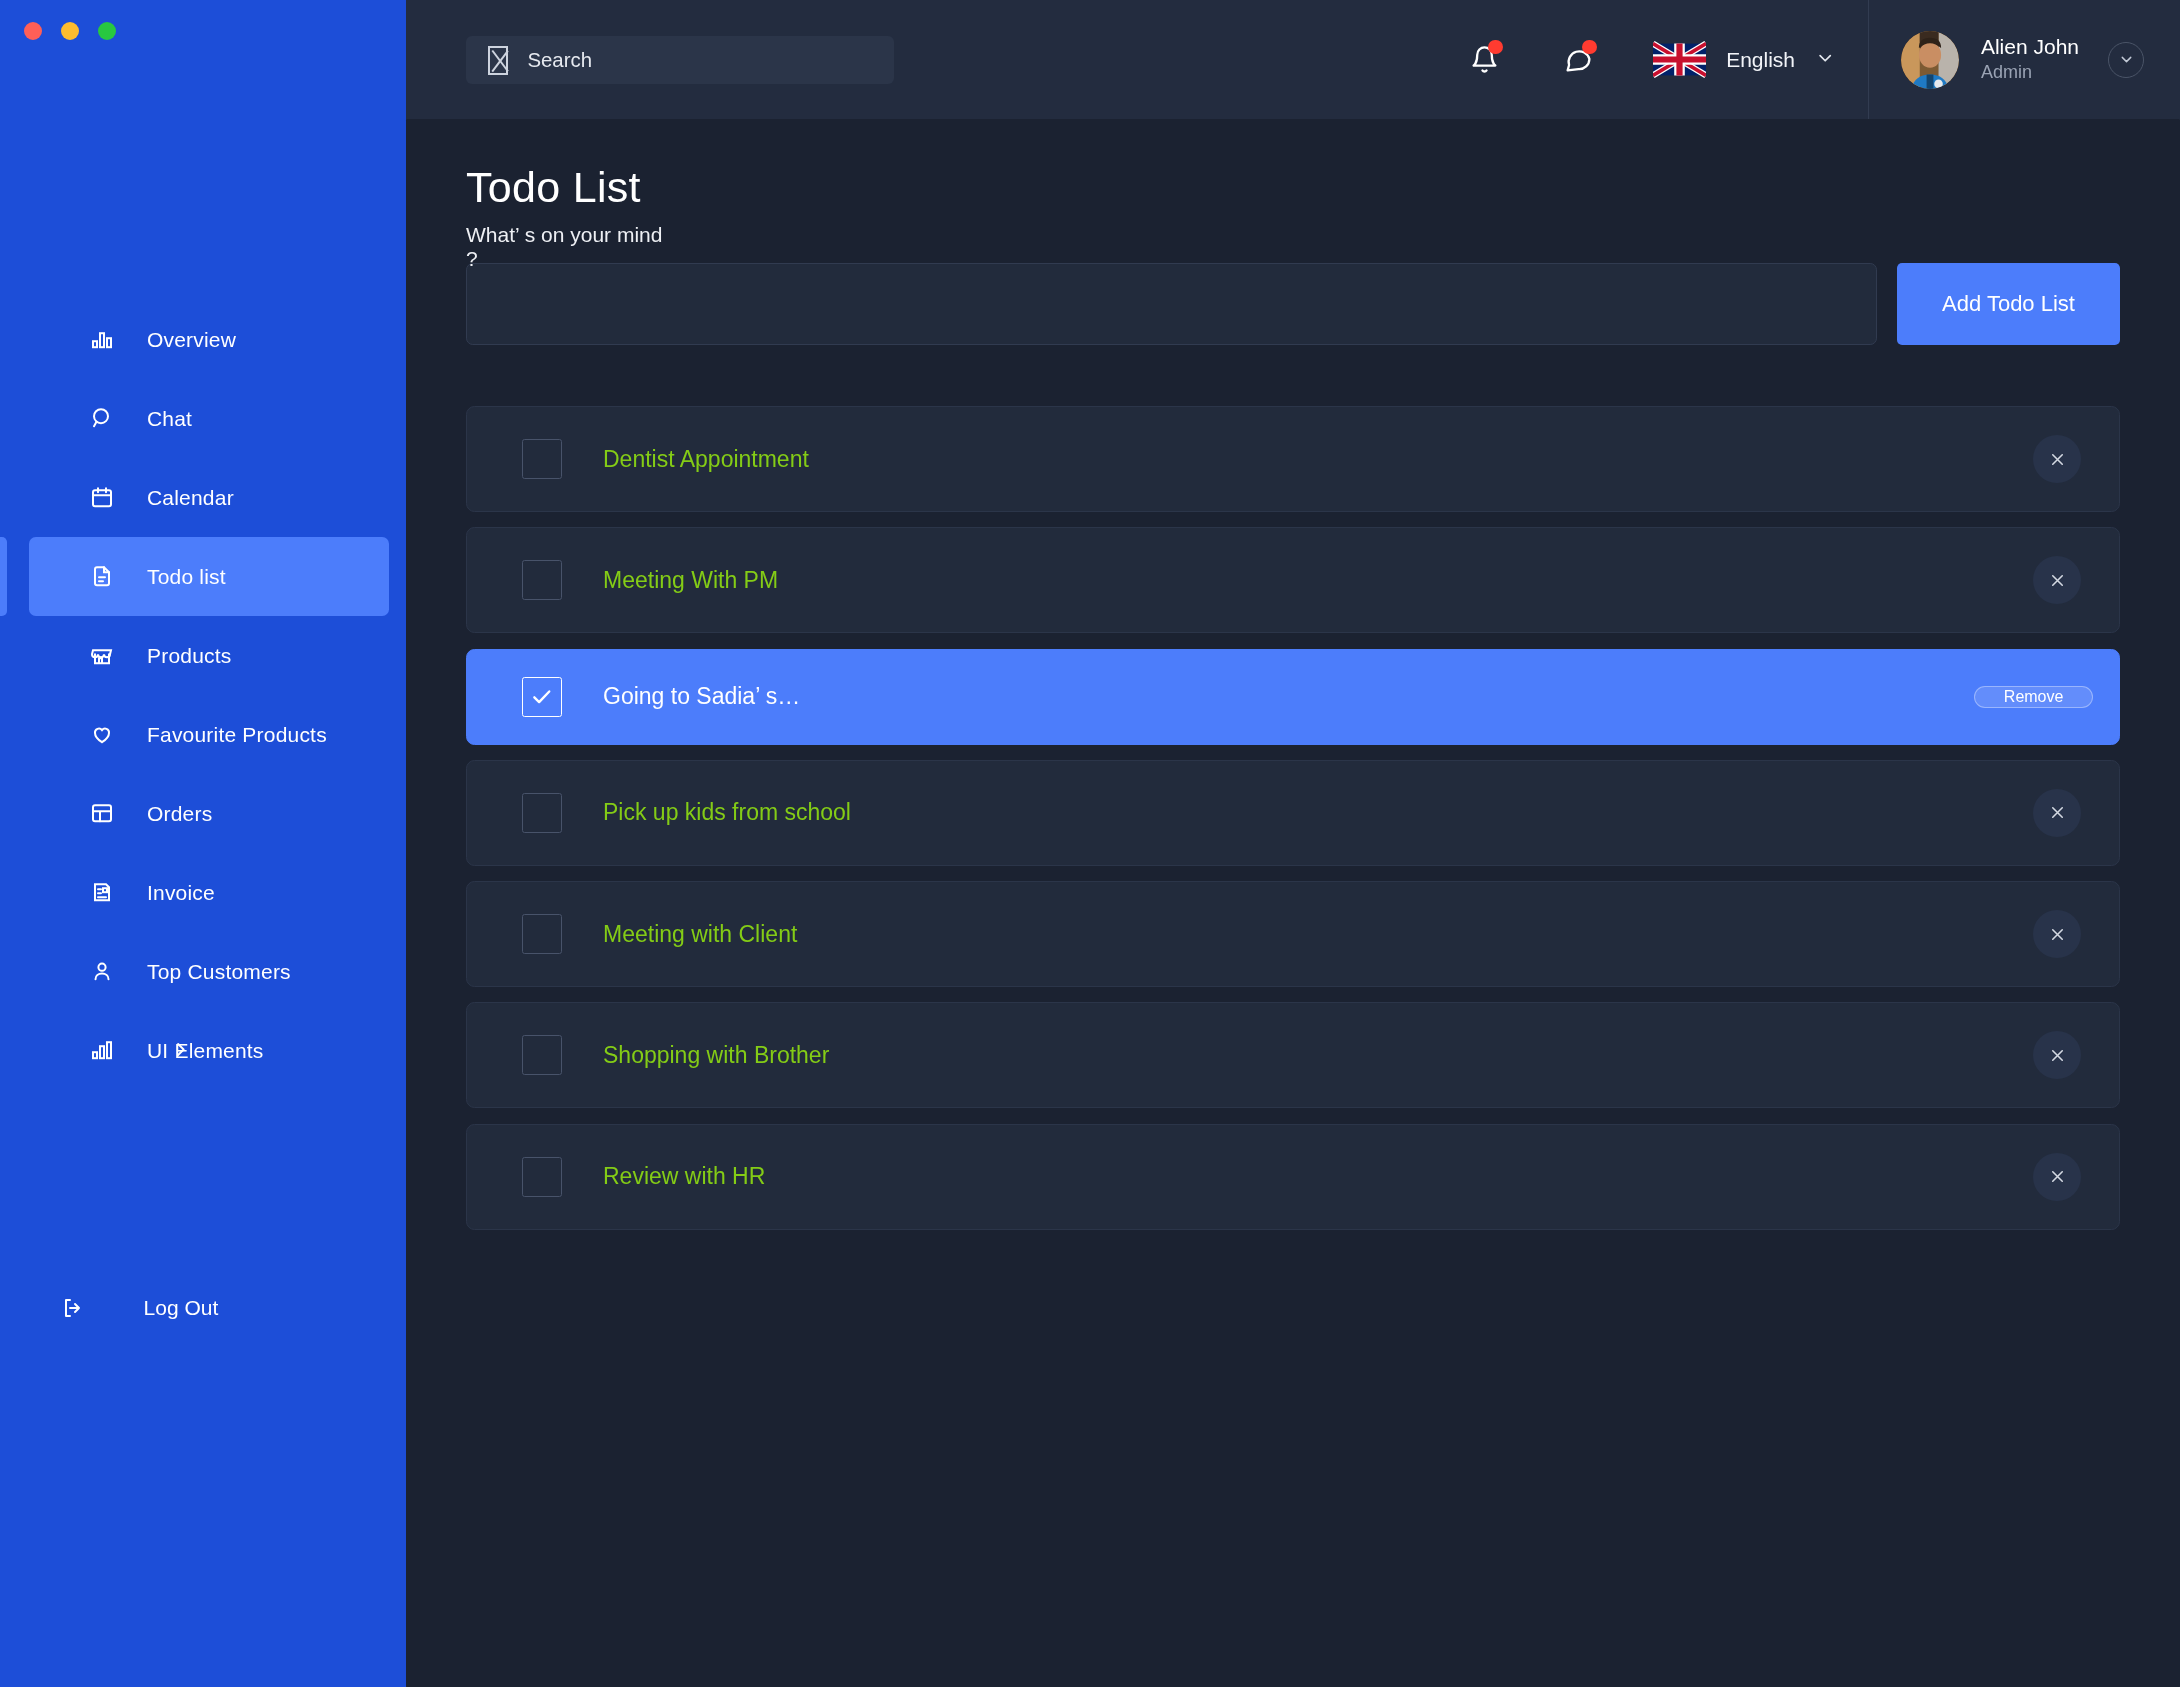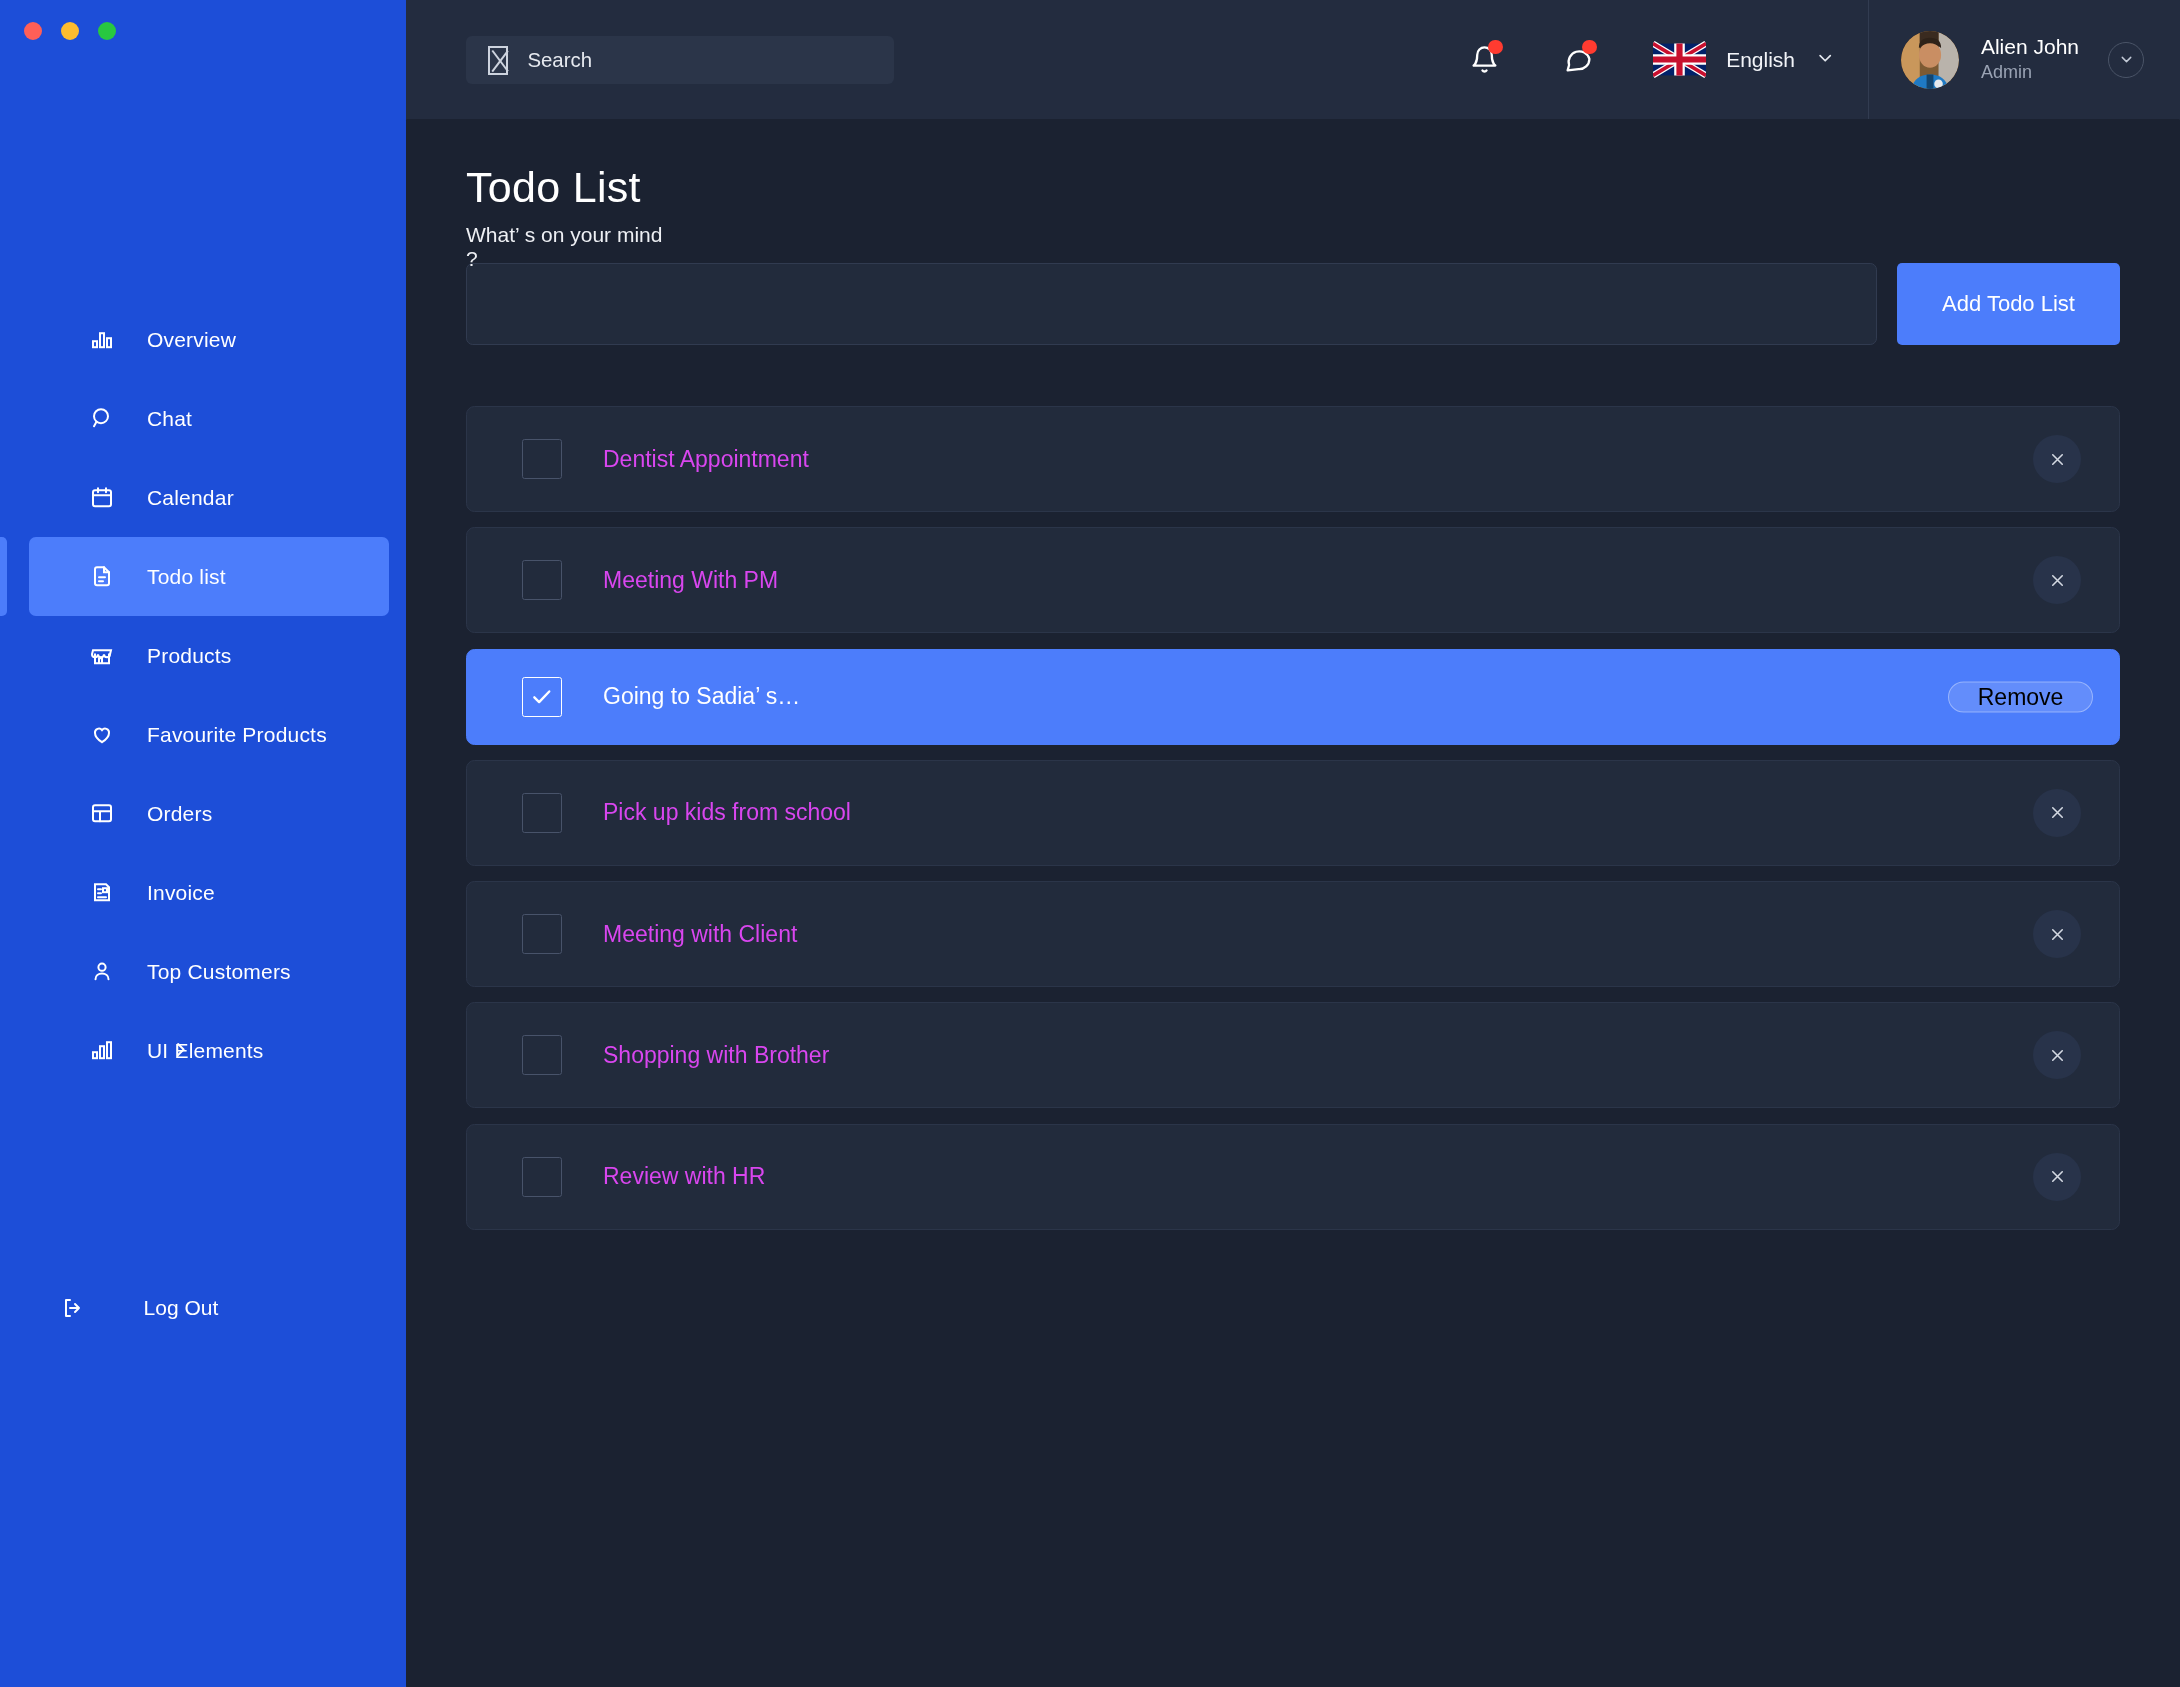--- a/index.html
+++ b/index.html
@@ -194,40 +194,40 @@
     width: 40px; height: 40px;
     border: 1.3px solid #48536a;
     border-radius: 2.6px;
     flex: 0 0 auto;
     cursor: pointer;
     display: flex; align-items: center; justify-content: center;
   }
   .todo-row.selected .checkbox { border-color: #ffffff; }
   .todo-text {
     margin-left: 41px;
-    font-size: 23px; color: #d946ef;
+    font-size: 23px; color: #84cc16;
     white-space: nowrap;
   }
   .todo-row.selected .todo-text { color: #ffffff; }
   .close-btn {
     position: absolute; right: 38px; top: 50%;
     transform: translateY(-50%);
     width: 48px; height: 48px; border-radius: 50%;
     background: #28334a;
     display: flex; align-items: center; justify-content: center;
     cursor: pointer;
   }
   .remove-btn {
     position: absolute; right: 25.6px; top: 50%;
     transform: translateY(-50%);
     padding: 1px 29px;
     background: rgba(255,255,255,.13);
     border: 0.9px solid rgba(255,255,255,.35);
     border-radius: 25.6px;
-    color: #000000; font-size: 23px;
+    color: #ffffff; font-size: 16px;
     font-family: "Liberation Sans", sans-serif;
     cursor: pointer;
   }
 </style>
 </head>
 <body>
 
 <div class="app">
 
   <aside class="sidebar">

